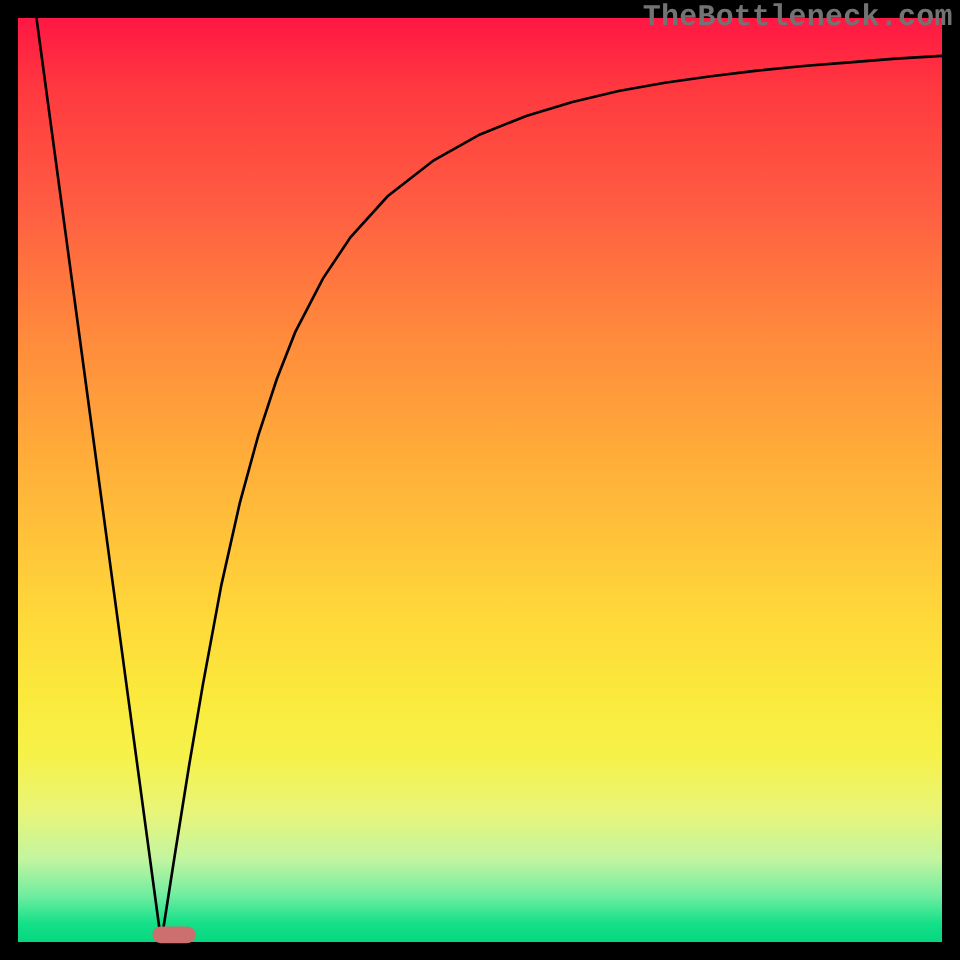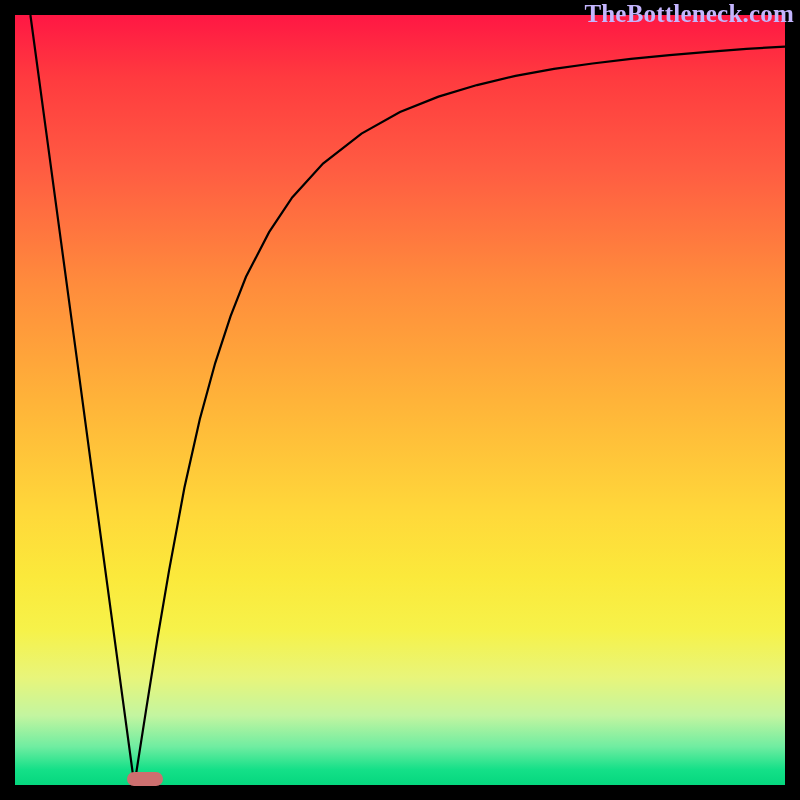--- a/index.html
+++ b/index.html
@@ -37,24 +37,24 @@
       #c3f5a0 91%,
       #70eda1 95%,
       #14e088 98%,
       #05d77e 100%
     );
   }
   .watermark {
     position: absolute;
     top: 0;
     right: 6px;
-    font-family: Liberation Serif, serif;
+    font-family: Liberation Mono, monospace;
     font-size: 25px;
     font-weight: 600;
-    color: #c4b5fd;
+    color: #737373;
     letter-spacing: 0.2px;
     user-select: none;
   }
   svg.overlay {
     position: absolute;
     left: 15px;
     top: 15px;
     width: 770px;
     height: 770px;
     overflow: visible;

